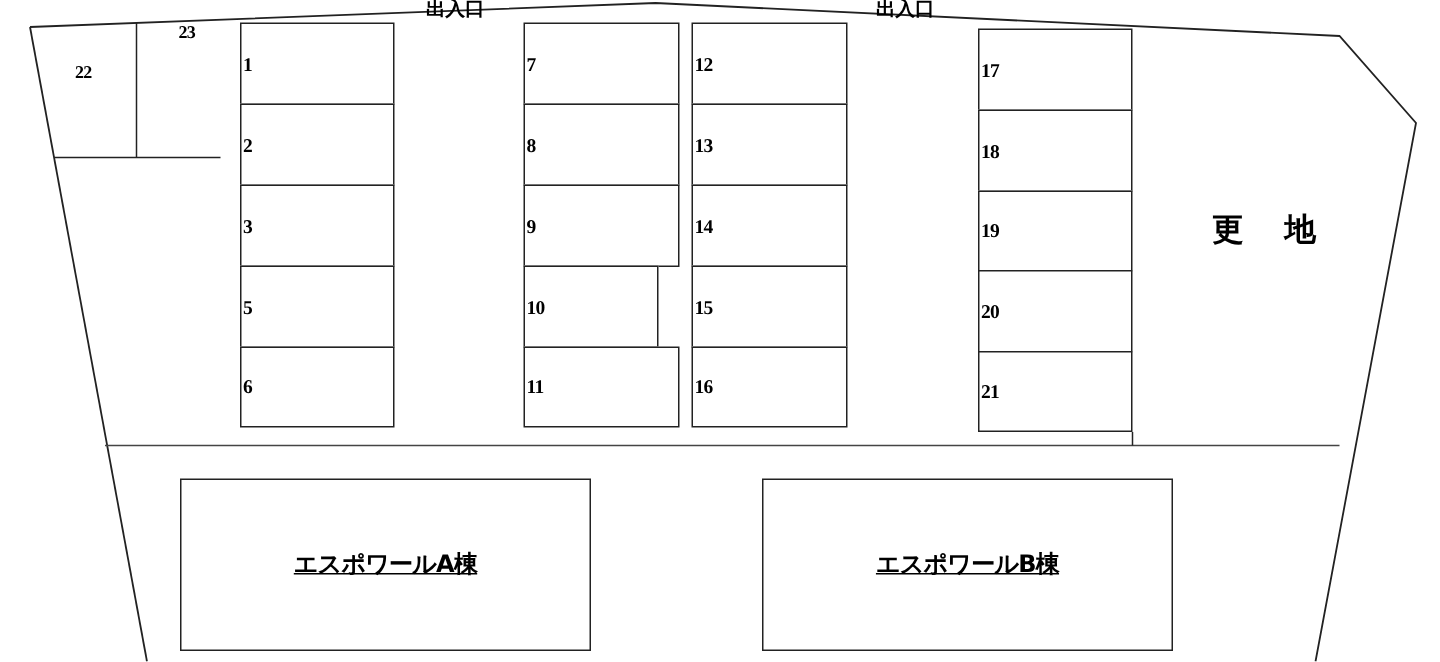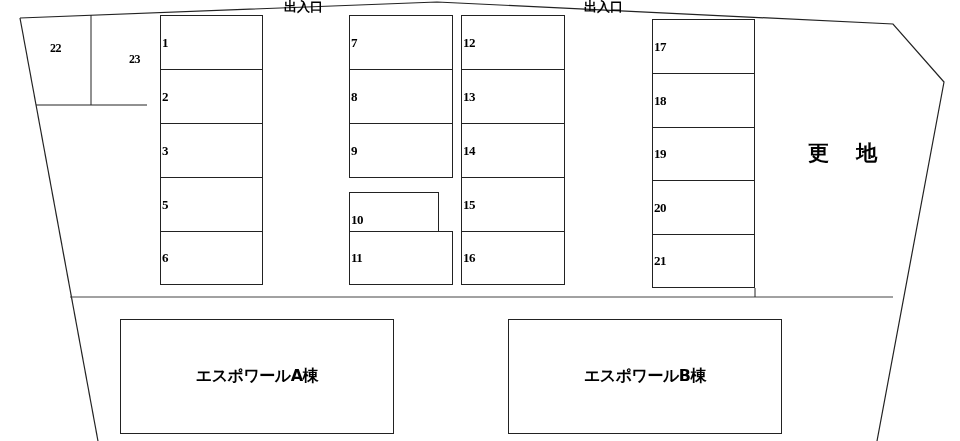--- a/index.html
+++ b/index.html
@@ -8,21 +8,21 @@
     svg.lines { position: absolute; left: 0; top: 0; }
     .spot { position: absolute; box-sizing: border-box; border: 1.3px solid #222; background: #fff; }
     .spot-num { position: absolute; left: 1px; top: 50%; transform: translateY(-50%);
                 font-weight: bold; font-size: 13px; letter-spacing: -0.5px; }
     .label-abs { position: absolute; font-weight: bold; font-size: 12px; letter-spacing: -0.5px; }
     .entrance { position: absolute; font-family: "DejaVu Sans", sans-serif; font-weight: bold;
                 font-size: 13px; line-height: 14px; }
     .land { position: absolute; font-family: "DejaVu Sans", sans-serif; font-weight: bold;
             font-size: 21px; letter-spacing: 10px; }
     .building { position: absolute; box-sizing: border-box; border: 1.3px solid #222; background: #fff;
-                display: flex; align-items: center; justify-content: center; }
+                display: flex; align-items: center; justify-content: center; text-decoration: underline; }
     .building span { font-family: "DejaVu Sans", sans-serif; font-weight: bold; font-size: 16px;
                      letter-spacing: -0.5px; }
   </style>
 </head>
 <body>
 
 <svg class="lines" width="960" height="441">
 
   <polyline points="20,18 437,2 893,24 944,82 877,441" fill="none" stroke="#222" stroke-width="1.2"></polyline>
 
@@ -33,21 +33,21 @@
 
   <line x1="70" y1="297" x2="893" y2="297" stroke="#444" stroke-width="1"></line>
 
   <line x1="755" y1="288" x2="755" y2="297" stroke="#222" stroke-width="1"></line>
 </svg>
 
 <div class="entrance" style="left:284px; top:0px;">出入口</div>
 <div class="entrance" style="left:584px; top:0px;">出入口</div>
 
 <div class="label-abs" style="left:50px; top:17px;margin-top:24px;">22</div>
-<div class="label-abs" style="left:129px; top:14px;margin-top:38px;">23</div>
+<div class="label-abs" style="left:119px; top:14px;">23</div>
 
 <div class="spot" style="left:160px; top:15px; width:103px; height:55px;">
   <span class="spot-num">1</span>
   </div>
 <div class="spot" style="left:160px; top:69px; width:103px; height:55px;">
   <span class="spot-num">2</span>
   </div>
 <div class="spot" style="left:160px; top:123px; width:103px; height:55px;">
   <span class="spot-num">3</span>
   </div>
@@ -60,21 +60,21 @@
 
 <div class="spot" style="left:349px; top:15px; width:104px; height:55px;">
   <span class="spot-num">7</span>
   </div>
 <div class="spot" style="left:349px; top:69px; width:104px; height:55px;">
   <span class="spot-num">8</span>
   </div>
 <div class="spot" style="left:349px; top:123px; width:104px; height:55px;">
   <span class="spot-num">9</span>
   </div>
-<div class="spot" style="left:349px; top:192px; width:90px; height:55px;">
+<div class="spot" style="left:349px; top:177px; width:90px; height:55px;">
   <span class="spot-num">10</span>
   </div>
 <div class="spot" style="left:349px; top:231px; width:104px; height:54px;">
   <span class="spot-num">11</span>
   </div>
 
 <div class="spot" style="left:461px; top:15px; width:104px; height:55px;">
   <span class="spot-num">12</span>
   </div>
 <div class="spot" style="left:461px; top:69px; width:104px; height:55px;">

